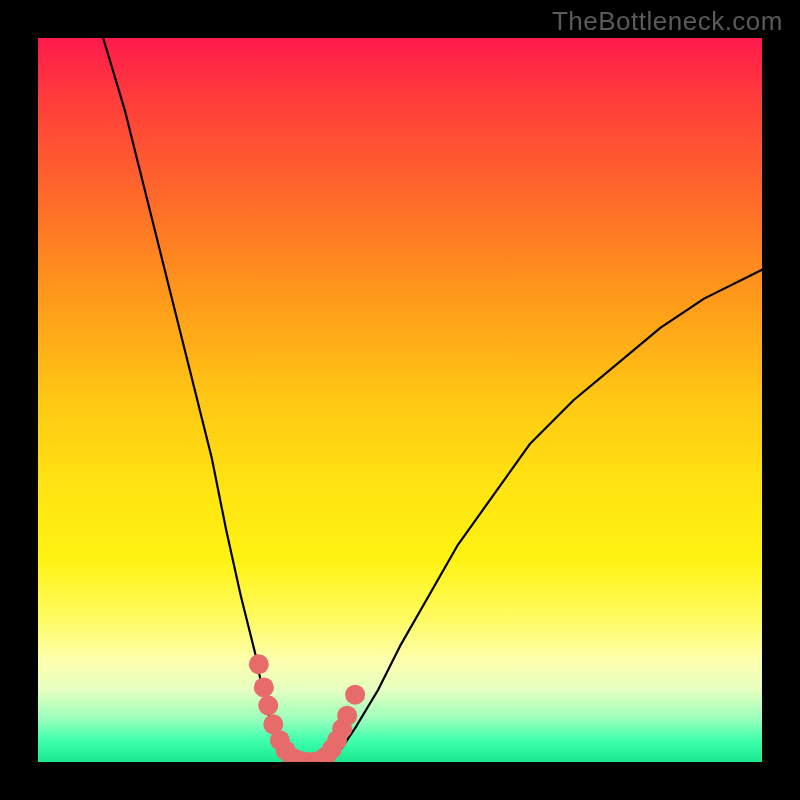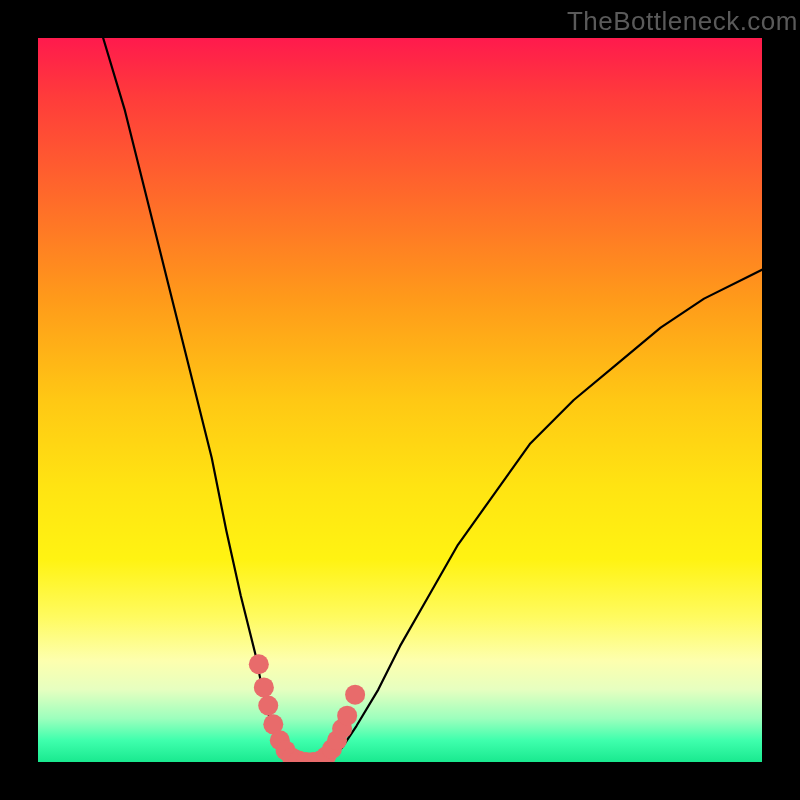--- a/index.html
+++ b/index.html
@@ -40,21 +40,21 @@
       #fdffae 86%,
       #e6ffc0 90%,
       #9cffbd 94%,
       #3fffad 97%,
       #19e98f 100%
     );
   }
   .watermark {
     position: absolute;
     top: 6px;
-    right: 2px;
+    right: 17px;
     color: #5a5a5a;
     font-size: 26px;
     font-weight: 500;
     letter-spacing: 0.5px;
     user-select: none;
   }
   svg {
     position: absolute;
     inset: 0;
   }

